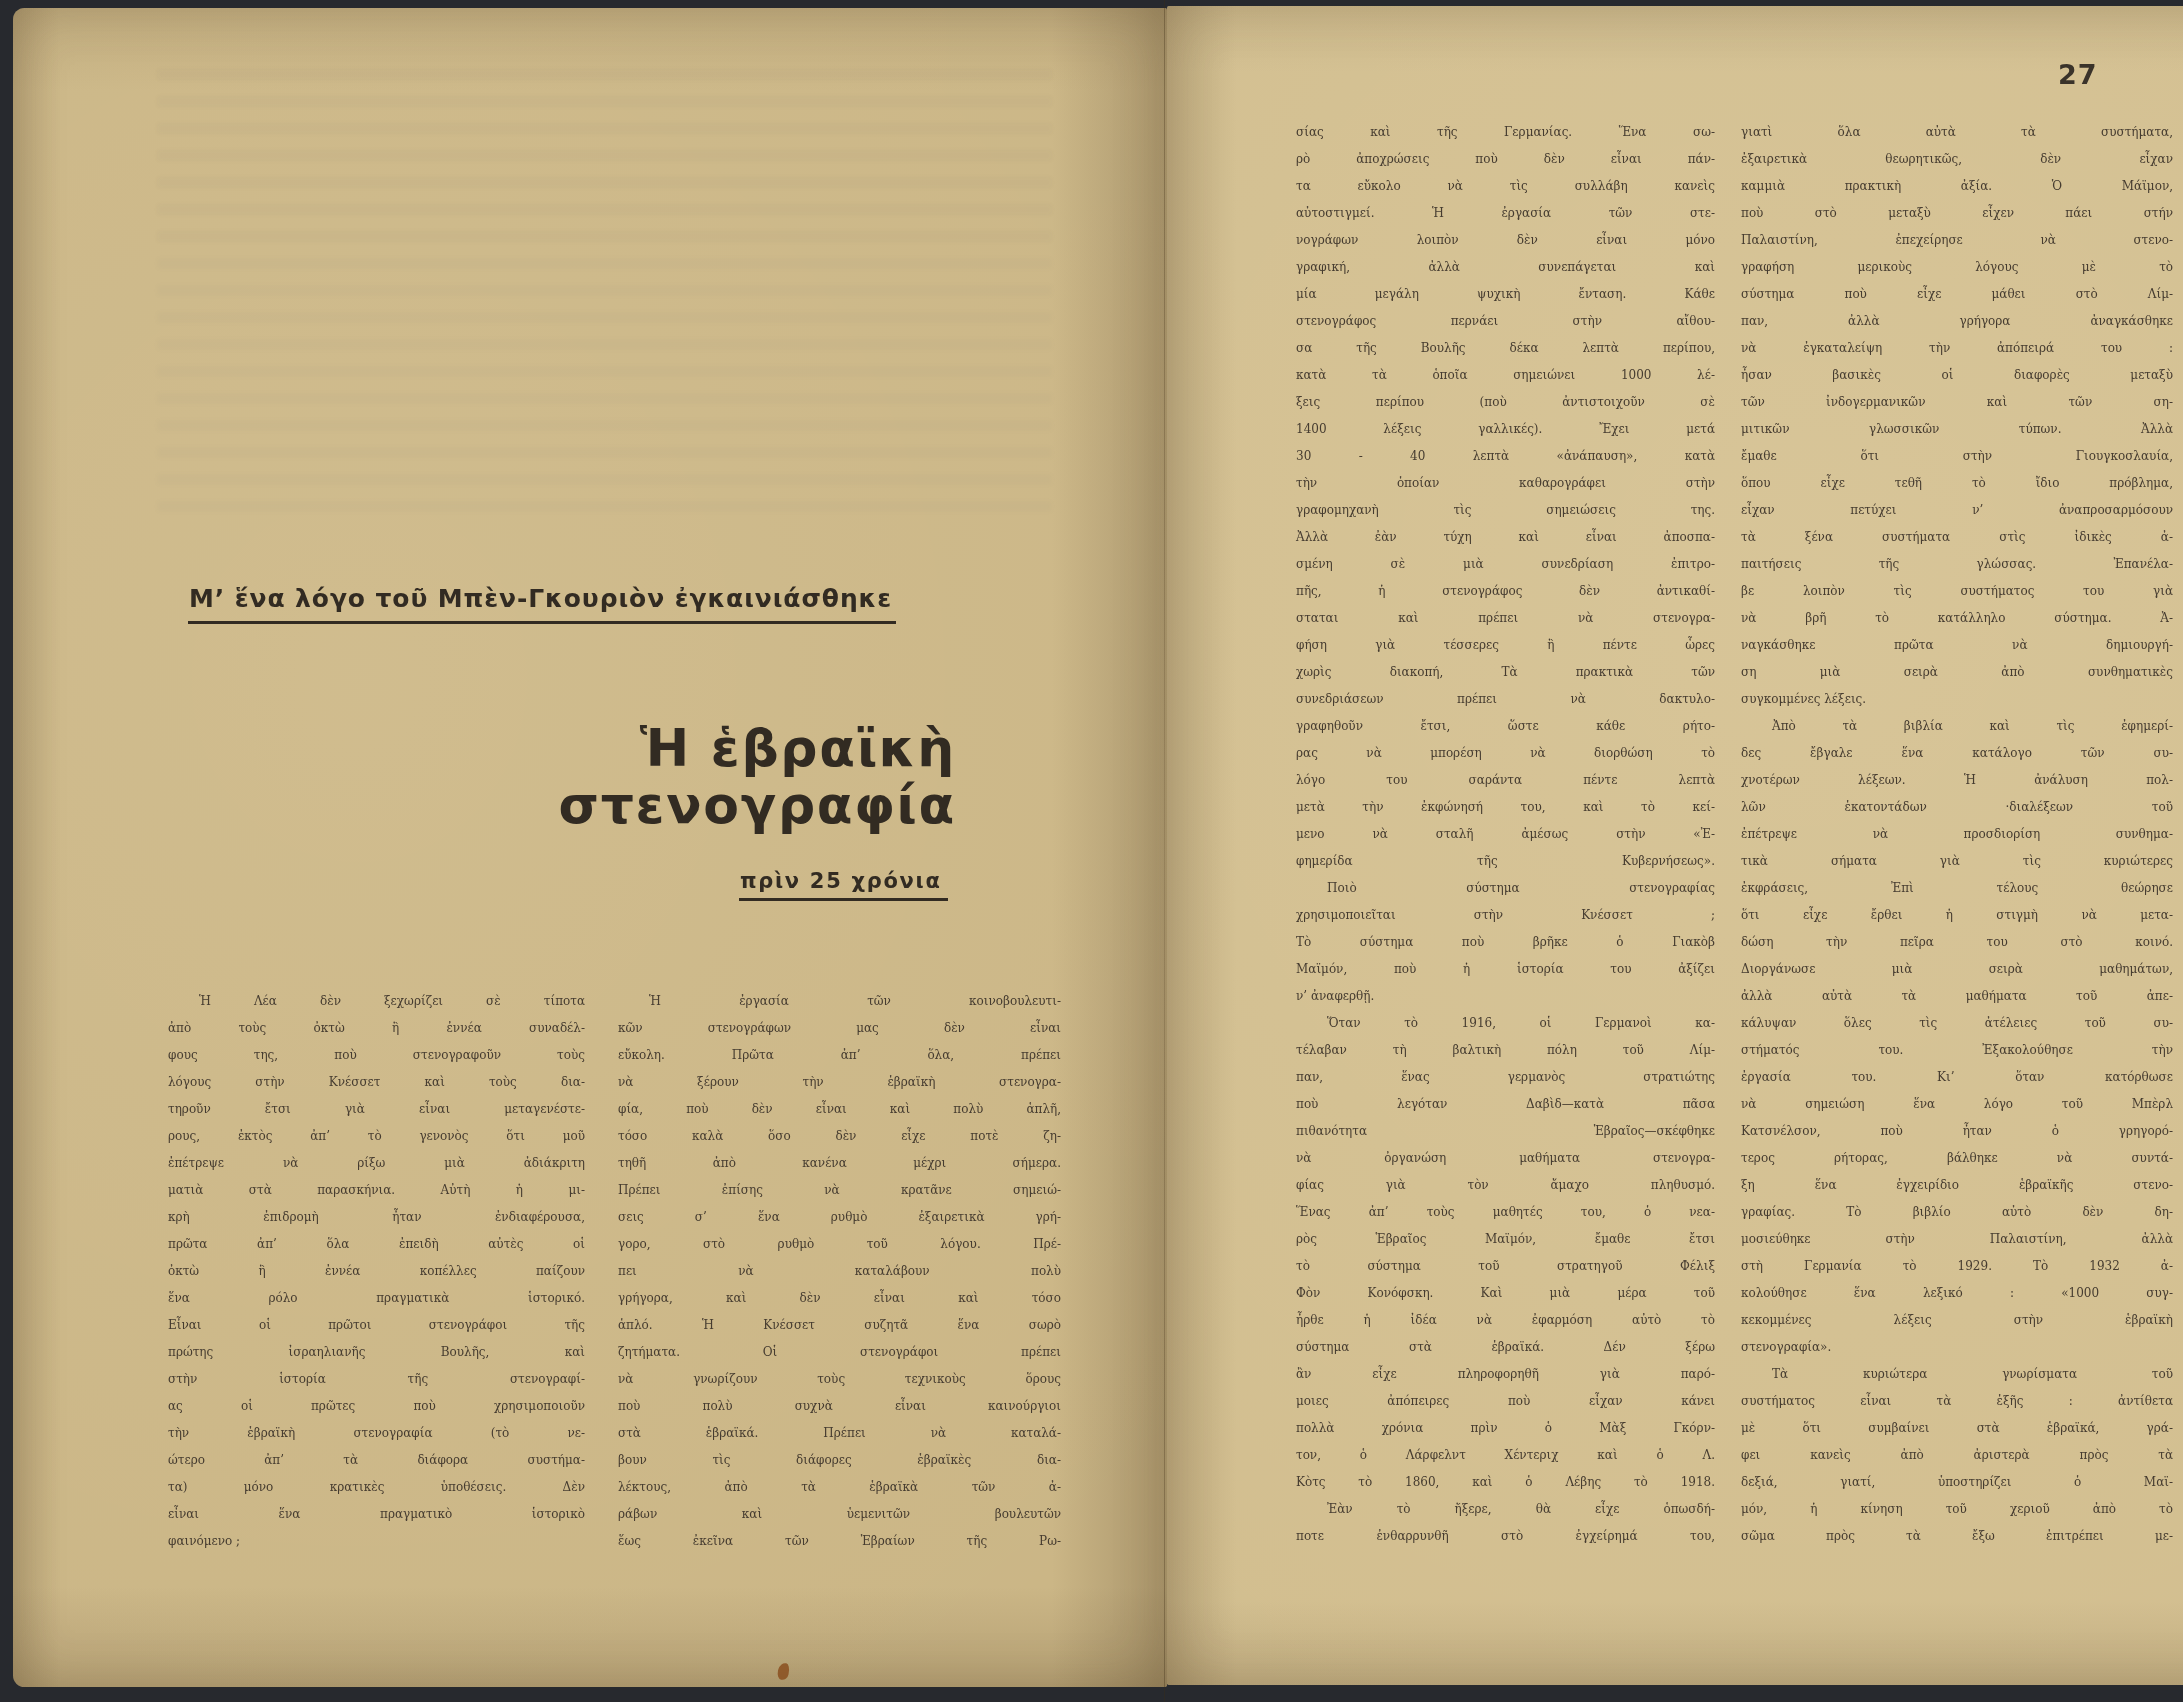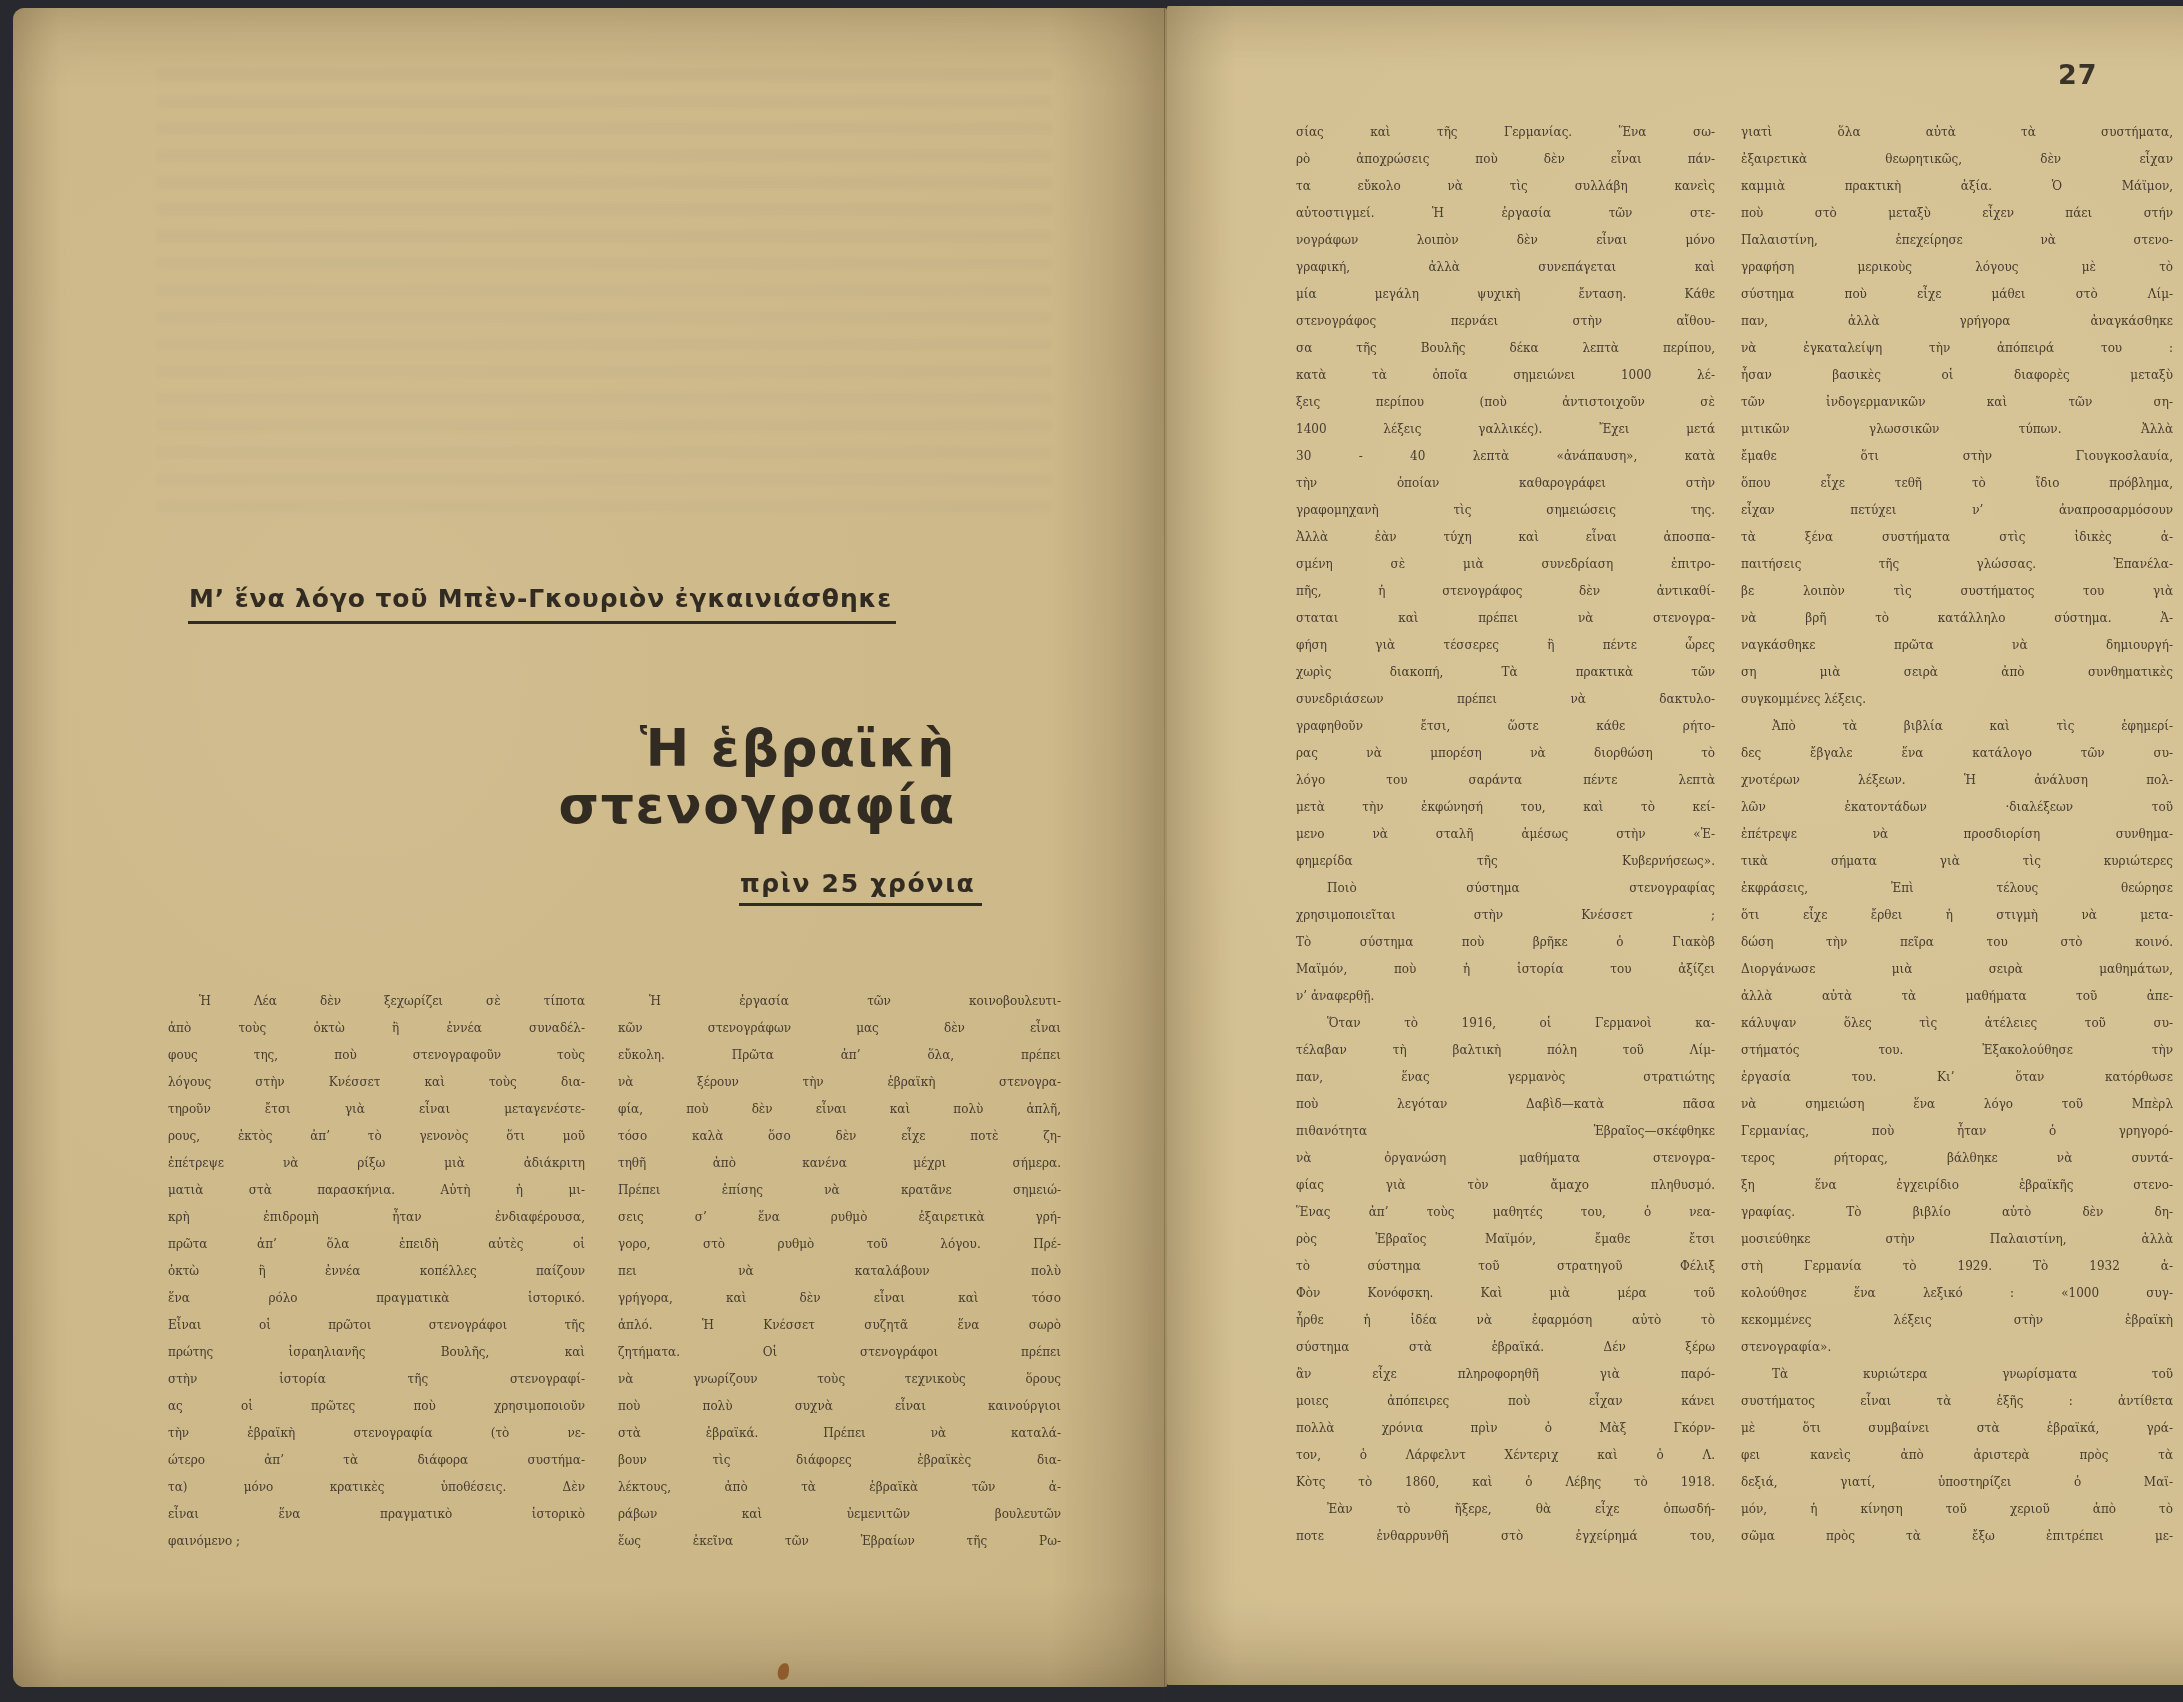--- a/index.html
+++ b/index.html
@@ -27,21 +27,21 @@
   .crease{position:absolute;left:1164px;top:0;width:1.3px;height:1702px;
     background:linear-gradient(180deg, rgba(60,44,20,.35), rgba(60,44,20,.15) 50%, rgba(60,44,20,.35));}
   .kicker{position:absolute;left:175px;top:577px;display:inline-block;
     font-family:"DejaVu Sans",sans-serif;font-weight:bold;font-size:25px;line-height:1.15;
     letter-spacing:0.9px;color:var(--heading-ink);
     border-bottom:3.9px solid var(--heading-ink);padding:0 3.5px 7px 0.9px;}
   .title{position:absolute;left:262px;top:712px;width:681px;text-align:right;
     font-family:"DejaVu Sans",sans-serif;font-weight:bold;font-size:52px;line-height:1.1;
     letter-spacing:1.7px;color:var(--heading-ink);}
   .subtitle{position:absolute;left:726px;top:861px;display:inline-block;
-    font-family:"DejaVu Sans",sans-serif;font-weight:bold;font-size:25px;
+    font-family:"DejaVu Sans",sans-serif;font-weight:bold;font-size:21px;
     letter-spacing:1.7px;color:var(--heading-ink);
     border-bottom:3.1px solid var(--heading-ink);padding:0 6.1px 5.2px 0.9px;}
   .col{position:absolute;font-size:12px;line-height:27px;color:var(--ink);}
   .col .line{text-align:justify;text-align-last:justify;white-space:nowrap;overflow:visible;}
   .col .line.no-stretch{text-align-last:left;}
   .col-l1{left:155px;top:980px;width:417px;}
   .col-l2{left:605px;top:980px;width:443px;}
   .col-r1{left:129px;top:113px;width:419px;}
   .col-r2{left:574px;top:113px;width:432px;}
   .page-number{position:absolute;left:891px;top:53px;font-family:"DejaVu Sans",sans-serif;
@@ -199,21 +199,21 @@
         <div class="line">τικὰ σήματα γιὰ τὶς κυριώτερες</div>
         <div class="line">ἐκφράσεις, Ἐπὶ τέλους θεώρησε</div>
         <div class="line">ὅτι εἶχε ἔρθει ἡ στιγμὴ νὰ μετα-</div>
         <div class="line">δώση τὴν πεῖρα του στὸ κοινό.</div>
         <div class="line">Διοργάνωσε μιὰ σειρὰ μαθημάτων,</div>
         <div class="line">ἀλλὰ αὐτὰ τὰ μαθήματα τοῦ ἀπε-</div>
         <div class="line">κάλυψαν ὅλες τὶς ἀτέλειες τοῦ συ-</div>
         <div class="line">στήματός του. Ἐξακολούθησε τὴν</div>
         <div class="line">ἐργασία του. Κι’ ὅταν κατόρθωσε</div>
         <div class="line">νὰ σημειώση ἕνα λόγο τοῦ Μπὲρλ</div>
-        <div class="line">Γερμανίας, ποὺ ἦταν ὁ γρηγορό-</div>
+        <div class="line">Κατσνέλσον, ποὺ ἦταν ὁ γρηγορό-</div>
         <div class="line">τερος ρήτορας, βάλθηκε νὰ συντά-</div>
         <div class="line">ξη ἕνα ἐγχειρίδιο ἑβραϊκῆς στενο-</div>
         <div class="line">γραφίας. Τὸ βιβλίο αὐτὸ δὲν δη-</div>
         <div class="line">μοσιεύθηκε στὴν Παλαιστίνη, ἀλλὰ</div>
         <div class="line">στὴ Γερμανία τὸ 1929. Τὸ 1932 ἀ-</div>
         <div class="line">κολούθησε ἕνα λεξικό : «1000 συγ-</div>
         <div class="line">κεκομμένες λέξεις στὴν ἑβραϊκὴ</div>
         <div class="line no-stretch">στενογραφία».</div>
         <div class="line" style="text-indent: 31px;">Τὰ κυριώτερα γνωρίσματα τοῦ</div>
         <div class="line">συστήματος εἶναι τὰ ἑξῆς : ἀντίθετα</div>

